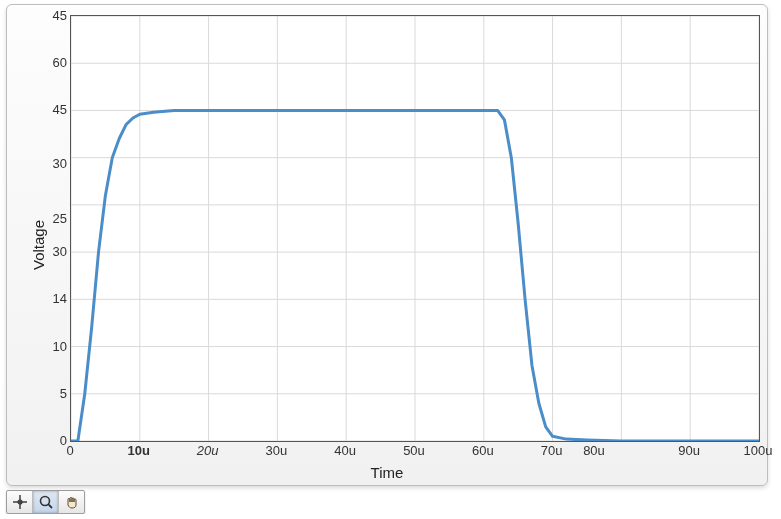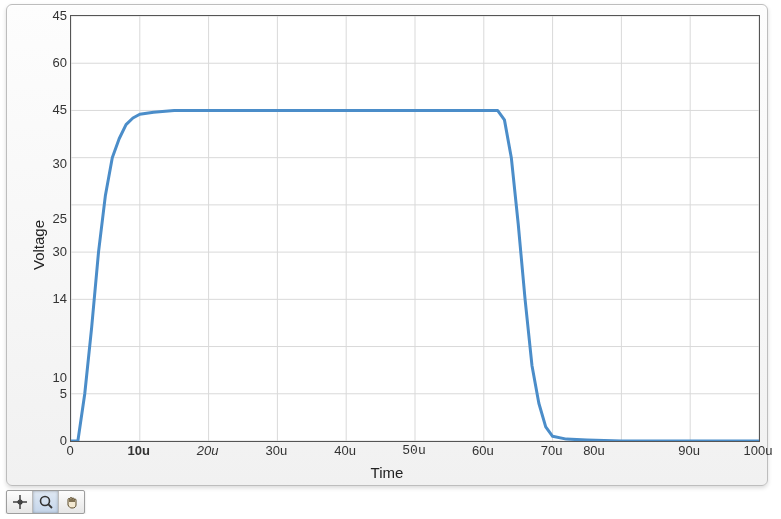--- a/index.html
+++ b/index.html
@@ -88,36 +88,36 @@
           <line y1="0" y2="425" x1="688" x2="688" class="gridline"></line>
         </g>
       <g id="series-group">
           <path d="M0.00 425.00 L6.88 425.00 L13.76 377.78 L20.64 311.67 L27.52 236.11 L34.40 179.44 L41.28 141.67 L48.16 122.78 L55.04 108.61 L61.92 102.00 L68.80 98.22 L82.56 96.33 L103.20 94.44 L137.60 94.44 L172.00 94.44 L206.40 94.44 L240.80 94.44 L275.20 94.44 L309.60 94.44 L344.00 94.44 L378.40 94.44 L412.80 94.44 L426.56 94.44 L433.44 103.89 L440.32 141.67 L447.20 207.78 L454.08 283.33 L460.96 349.44 L467.84 387.22 L474.72 410.83 L481.60 420.28 L495.36 423.11 L516.00 424.06 L550.40 425.00 L584.80 425.00 L619.20 425.00 L653.60 425.00 L688.00 425.00 " class="series"></path>
         </g>
     </svg>
   </div>
   <div id="yticks">
       <div class="axis-tick y-tick" style="top: 435px;">0</div>
       <div class="axis-tick y-tick" style="top: 387.778px;">5</div>
-      <div class="axis-tick y-tick" style="top: 340.556px; margin-top: 31px;">10</div>
+      <div class="axis-tick y-tick" style="top: 340.556px;">10</div>
       <div class="axis-tick y-tick" style="top: 293.333px;">14</div>
       <div class="axis-tick y-tick" style="top: 246.111px;">30</div>
       <div class="axis-tick y-tick" style="top: 213px;">25</div>
       <div class="axis-tick y-tick" style="top: 141px; margin-top: 17px;">30</div>
       <div class="axis-tick y-tick" style="top: 104.444px;">45</div>
       <div class="axis-tick y-tick" style="top: 57.2222px;">60</div>
       <div class="axis-tick y-tick" style="top: 10px;">45</div>
     </div>
   <div id="xticks">
       <div class="axis-tick x-tick" style="left: 63px;">0</div>
       <div class="axis-tick x-tick" style="left: 131.8px; font-weight: bold;">10u</div>
       <div class="axis-tick x-tick" style="left: 200.6px; font-style: italic;">20u</div>
       <div class="axis-tick x-tick" style="left: 269.4px;">30u</div>
       <div class="axis-tick x-tick" style="left: 338.2px;">40u</div>
-      <div class="axis-tick x-tick" style="left: 407px; font-family: Liberation Mono, monospace;">50u</div>
+      <div class="axis-tick x-tick" style="left: 407px;">50u</div>
       <div class="axis-tick x-tick" style="left: 475.8px;">60u</div>
       <div class="axis-tick x-tick" style="left: 544.6px;">70u</div>
       <div class="axis-tick x-tick" style="left: 587px;">80u</div>
       <div class="axis-tick x-tick" style="left: 682.2px;">90u</div>
       <div class="axis-tick x-tick" style="left: 751px;">100u</div>
     </div>
   <div class="ylabel">Voltage</div>
   <div class="xlabel">Time</div>
 </div>
 

